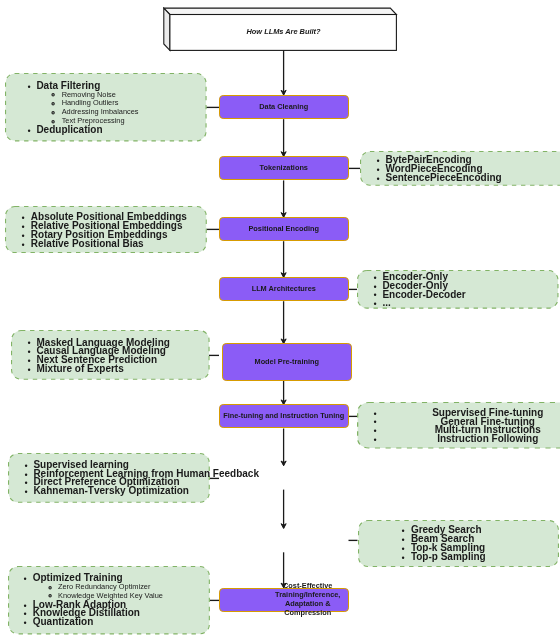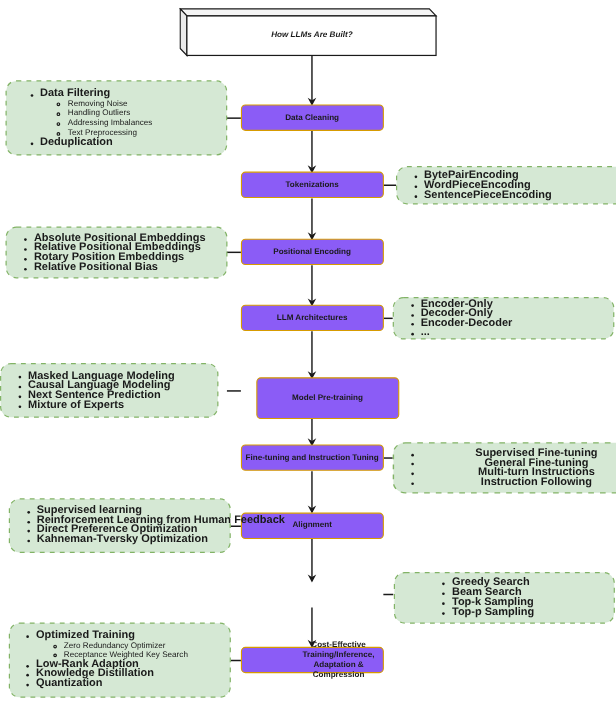--- a/index.html
+++ b/index.html
@@ -86,28 +86,25 @@
     </div>
     <div class="node" style="left: 219px; top: 156.2px; width: 129.5px; height: 24.2px;">
       <span>Tokenizations</span>
     </div>
     <div class="node" style="left: 219px; top: 217.1px; width: 129.5px; height: 24.1px;">
       <span>Positional Encoding</span>
     </div>
     <div class="node" style="left: 219px; top: 277.2px; width: 129.5px; height: 24px;">
       <span>LLM Architectures</span>
     </div>
-    <div class="node" style="left: 233px; top: 343.4px; width: 129.5px; height: 38px;">
+    <div class="node" style="left: 222px; top: 343.4px; width: 129.5px; height: 38px;">
       <span>Model Pre-training</span>
     </div>
     <div class="node" style="left: 219px; top: 404.4px; width: 129.5px; height: 24.1px;">
       <span>Fine-tuning and Instruction Tuning</span>
-    </div>
-    <div class="node" style="left: 219px; top: 465.5px; width: 129.5px; height: 24.1px;">
-      <span>Alignment</span>
     </div>
     <div class="node" style="left: 219px; top: 587.6px; width: 129.5px; height: 24.3px; padding-left: 48px;">
       <span>Cost-Effective Training/Inference, Adaptation &amp; Compression</span>
     </div>
     <div class="ann" style="left: 4.7px; top: 73.1px; width: 201.6px; height: 68.4px; --pad: 31.7px;">
       <svg class="annbox" viewBox="0 0 201.6 68.4" preserveAspectRatio="none">
         <rect x="0.55" y="0.55" width="200.5" height="67.30000000000001" rx="9.4" ry="9.4" fill="#D5E8D4" stroke="#82B366" stroke-width="1.1" stroke-dasharray="4.4 4.7"></rect>
       </svg>
       <ul>
         <li><svg class="dot" viewBox="0 0 4.2 4.2">
@@ -179,21 +176,21 @@
             <circle cx="2.1" cy="2.1" r="1.2" fill="#1a1a1a"></circle>
           </svg><span>Decoder-Only</span></li>
         <li><svg class="dot" viewBox="0 0 4.2 4.2">
             <circle cx="2.1" cy="2.1" r="1.2" fill="#1a1a1a"></circle>
           </svg><span>Encoder-Decoder</span></li>
         <li><svg class="dot" viewBox="0 0 4.2 4.2">
             <circle cx="2.1" cy="2.1" r="1.2" fill="#1a1a1a"></circle>
           </svg><span>...</span></li>
       </ul>
     </div>
-    <div class="ann" style="left: 0; top: 330.3px; width: 198.6px; height: 49.8px; --pad: 25.5px;">
+    <div class="ann" style="left: 11px; top: 330.3px; width: 198.6px; height: 49.8px; --pad: 25.5px;">
       <svg class="annbox" viewBox="0 0 198.6 49.8" preserveAspectRatio="none">
         <rect x="0.55" y="0.55" width="197.5" height="48.699999999999996" rx="9.4" ry="9.4" fill="#D5E8D4" stroke="#82B366" stroke-width="1.1" stroke-dasharray="4.4 4.7"></rect>
       </svg>
       <ul>
         <li><svg class="dot" viewBox="0 0 4.2 4.2">
             <circle cx="2.1" cy="2.1" r="1.2" fill="#1a1a1a"></circle>
           </svg><span>Masked Language Modeling</span></li>
         <li><svg class="dot" viewBox="0 0 4.2 4.2">
             <circle cx="2.1" cy="2.1" r="1.2" fill="#1a1a1a"></circle>
           </svg><span>Causal Language Modeling</span></li>
@@ -269,21 +266,21 @@
       <ul>
         <li><svg class="dot" viewBox="0 0 4.2 4.2">
             <circle cx="2.1" cy="2.1" r="1.2" fill="#1a1a1a"></circle>
           </svg><span>Optimized Training</span></li>
         <ul>
           <li><svg class="ring" viewBox="0 0 4.2 4.2">
               <circle cx="2.1" cy="2.1" r="1.18" fill="none" stroke="#1a1a1a" stroke-width="1.05"></circle>
             </svg><span>Zero Redundancy Optimizer</span></li>
           <li><svg class="ring" viewBox="0 0 4.2 4.2">
               <circle cx="2.1" cy="2.1" r="1.18" fill="none" stroke="#1a1a1a" stroke-width="1.05"></circle>
-            </svg><span>Receptance Weighted Key Search</span></li>
+            </svg><span>Knowledge Weighted Key Value</span></li>
         </ul>
         <li><svg class="dot" viewBox="0 0 4.2 4.2">
             <circle cx="2.1" cy="2.1" r="1.2" fill="#1a1a1a"></circle>
           </svg><span>Low-Rank Adaption</span></li>
         <li><svg class="dot" viewBox="0 0 4.2 4.2">
             <circle cx="2.1" cy="2.1" r="1.2" fill="#1a1a1a"></circle>
           </svg><span>Knowledge Distillation</span></li>
         <li><svg class="dot" viewBox="0 0 4.2 4.2">
             <circle cx="2.1" cy="2.1" r="1.2" fill="#1a1a1a"></circle>
           </svg><span>Quantization</span></li>

